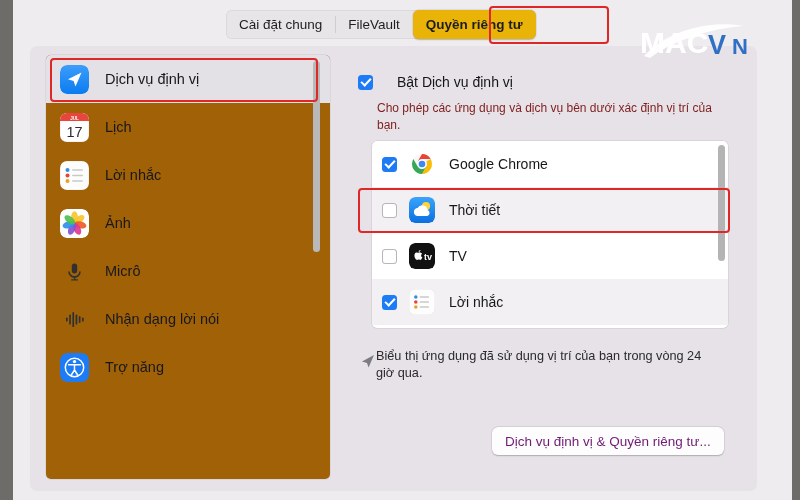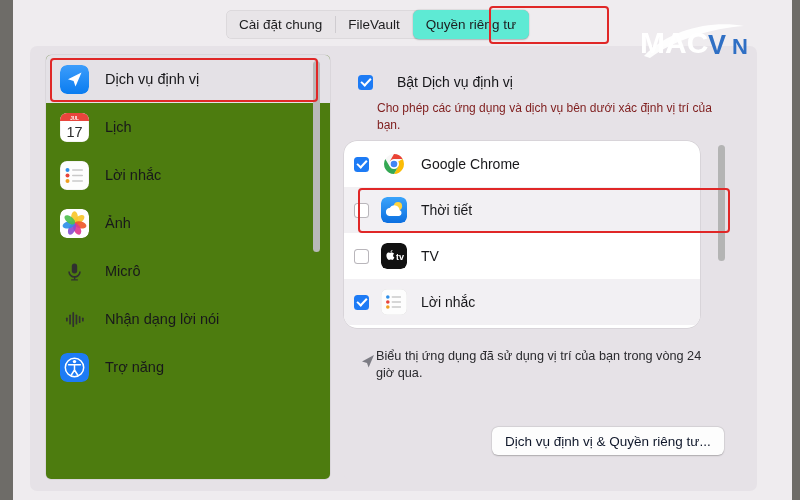--- a/index.html
+++ b/index.html
@@ -43,24 +43,25 @@
     font-size: 13.5px; color: #1d1d1f;
     white-space: nowrap;
     position: relative;
     cursor: default;
   }
   .tab + .tab::before {
     content: ""; position: absolute; left: 0; top: 6px; bottom: 6px;
     width: 1px; background: #cfccd0;
   }
   .tab.selected {
-    background: #5eead4;
+    background: #eab308;
     border-radius: 6px;
     box-shadow: 0 0.5px 1.5px rgba(0,0,0,0.22), 0 0 0 0.5px rgba(0,0,0,0.06);
     z-index: 2;
+    font-weight: bold;
   }
   .tab.selected::before { display: none; }
 
   .tab-annot {
     position: absolute;
     left: 489px; top: 6px; width: 120px; height: 38px;
     border: 2.5px solid #e02727;
     border-radius: 4px;
     pointer-events: none;
     z-index: 5;
@@ -79,21 +80,21 @@
     position: absolute; left: 30px; top: 46px;
     width: 727px; height: 445px;
     background: #e6e2e7;
     border-radius: 7px;
   }
 
   
   .sidebar {
     position: absolute; left: 46px; top: 55px;
     width: 284px; height: 424px;
-    background: #4d7c0f;
+    background: #a16207;
     border-radius: 5px;
     box-shadow: 0 0 0 0.5px rgba(0,0,0,0.10);
     overflow: hidden;
   }
   .side-list { position: absolute; left: 0; top: 0; right: 0; }
   .side-row {
     display: flex; align-items: center;
     height: 48px;
     padding-left: 14px;
     font-size: 14.5px; color: #18181b;
@@ -156,24 +157,24 @@
   .cb.on::after {
     content: "";
     position: absolute; left: 4.6px; top: 1.9px;
     width: 4px; height: 8px;
     border: solid #fff; border-width: 0 2px 2px 0;
     transform: rotate(43deg);
   }
 
   
   .applist {
-    position: absolute; left: 0; top: 86px;
+    position: absolute; left: 28px; top: 86px;
     width: 356px; height: 187px;
     background: #ffffff;
-    border-radius: 13px;
+    border-radius: 5px;
     box-shadow: 0 0 0 0.5px rgba(0,0,0,0.12);
     overflow: hidden;
   }
   .app-row {
     display: flex; align-items: center;
     height: 46px; padding-left: 10px;
     font-size: 14px; color: #18181b;
     cursor: default;
   }
   .app-row.alt { background: #f2f0f3; }
@@ -208,21 +209,21 @@
   .arrow-gray { flex: 0 0 16px; margin-top: 5px; }
 
   
   .bottom-btn {
     position: absolute; left: 148px; top: 372px;
     height: 28px; padding: 0 13px;
     display: flex; align-items: center; justify-content: center;
     background: #fdfdfd;
     border-radius: 6px;
     box-shadow: 0 0.5px 1.5px rgba(0,0,0,0.22), 0 0 0 0.5px rgba(0,0,0,0.07);
-    font-size: 13.5px; color: #0f172a;
+    font-size: 13.5px; color: #701a75;
     white-space: nowrap;
     cursor: default;
   }
 </style>
 </head>
 <body>
 
 <div id="screen">
 
   <div class="edge-left"></div>

